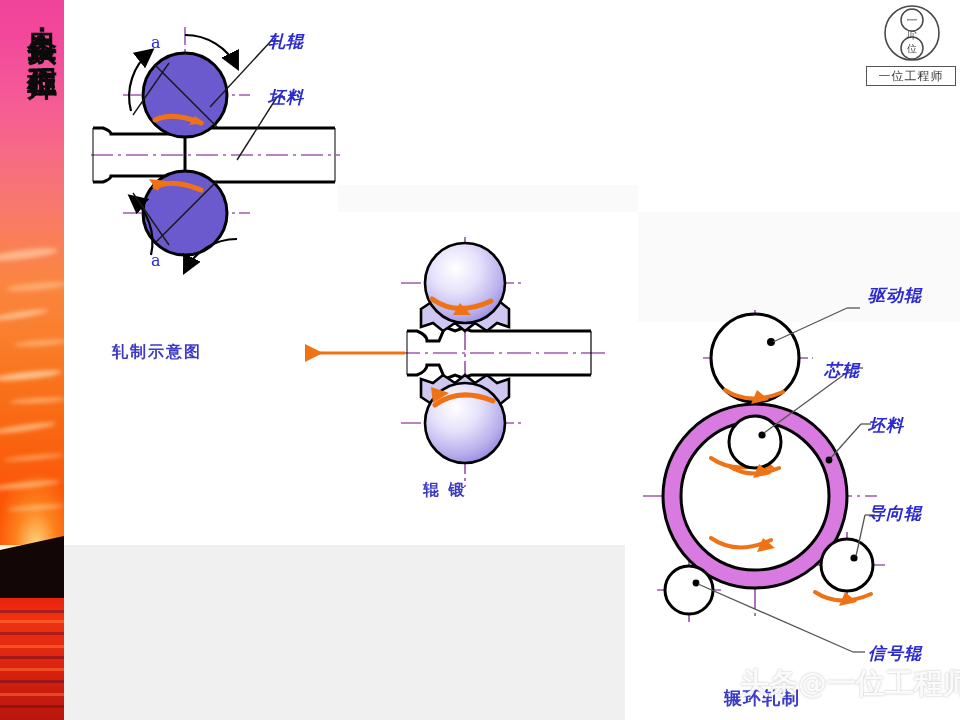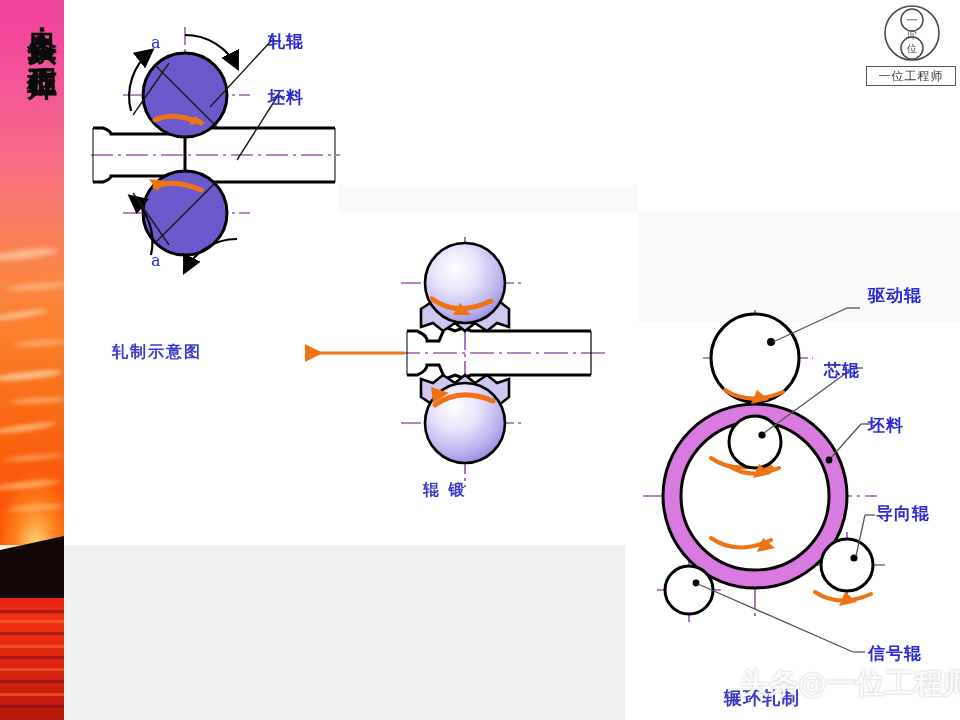--- a/index.html
+++ b/index.html
@@ -73,20 +73,21 @@
     font-family:"DejaVu Sans","Liberation Sans",sans-serif;
     font-size:12px;color:#3a3a3a;letter-spacing:1px;
   }
 
   
   .lbl{
     position:absolute;
     font-family:"DejaVu Sans","Liberation Sans",sans-serif;
     font-size:17px;color:#2b2bd4;font-weight:700;white-space:nowrap;
     letter-spacing:1px;
+    font-style:italic;
   }
   .lbl-sm{font-size:15px;}
   .caption{
     position:absolute;
     font-family:"DejaVu Sans","Liberation Sans",sans-serif;
     font-size:16px;color:#3b3bc8;font-weight:700;letter-spacing:2px;white-space:nowrap;
   }
   .ang{
     position:absolute;
     font-family:"DejaVu Serif","Liberation Serif",serif;
@@ -340,20 +341,20 @@
       <line x1="240" y1="215" x2="250" y2="215"></line>
       <line x1="73" y1="284" x2="228" y2="352"></line>
       <line x1="228" y1="352" x2="240" y2="352"></line>
     </g>
     <circle cx="204" cy="160" r="3.4" fill="#000"></circle>
   </svg>
 
   <span class="lbl" style="left:868px;top:284px;">驱动辊</span>
   <span class="lbl" style="left:824px;top:359px;">芯辊</span>
   <span class="lbl" style="left:868px;top:414px;">坯料</span>
-  <span class="lbl" style="left:868px;top:502px;margin-left:8px;">导向辊</span>
+  <span class="lbl" style="left:868px;top:502px;">导向辊</span>
   <span class="lbl" style="left:868px;top:642px;text-align:center;">信号辊</span>
 
   <span class="caption lbl-sm" style="left:724px;top:686px;font-size:18px;letter-spacing:1px;">辗环轧制</span>
 
   <div class="watermark">头条@一位工程师</div>
 
 </div>
 
 </body></html>

